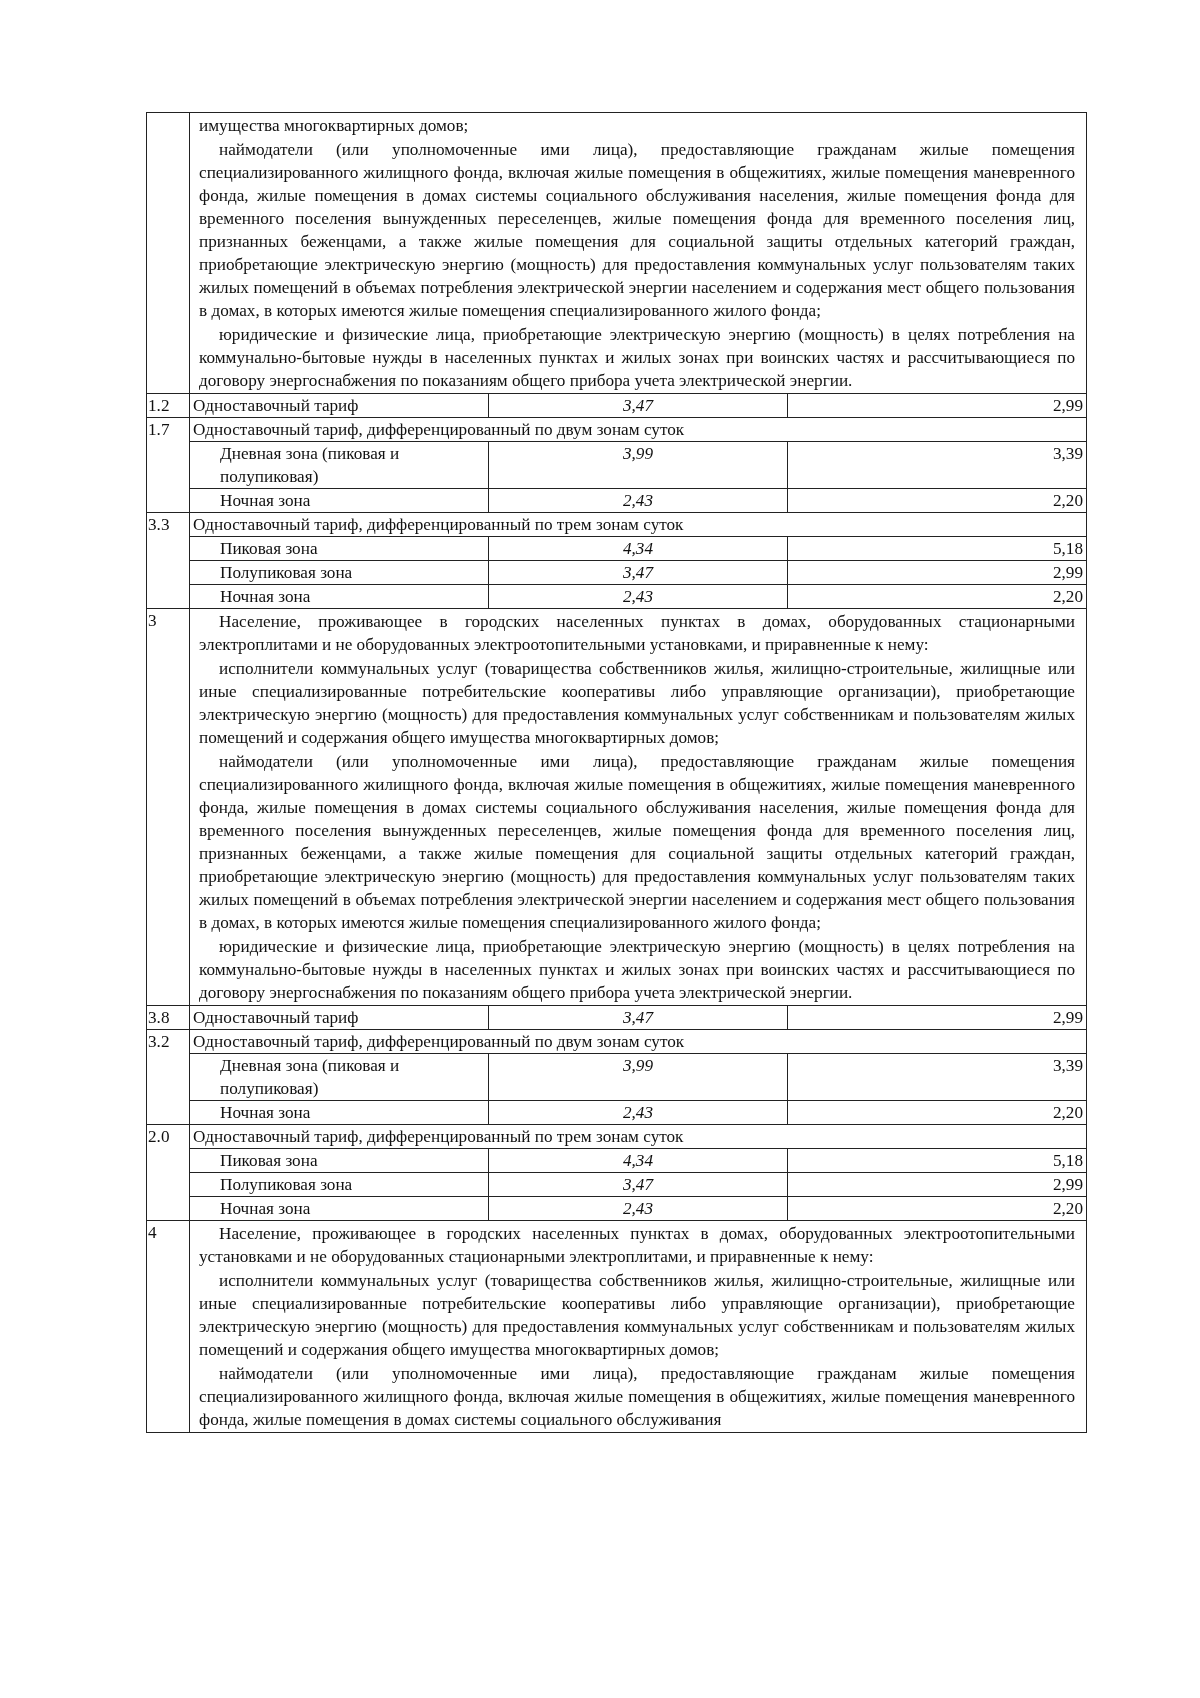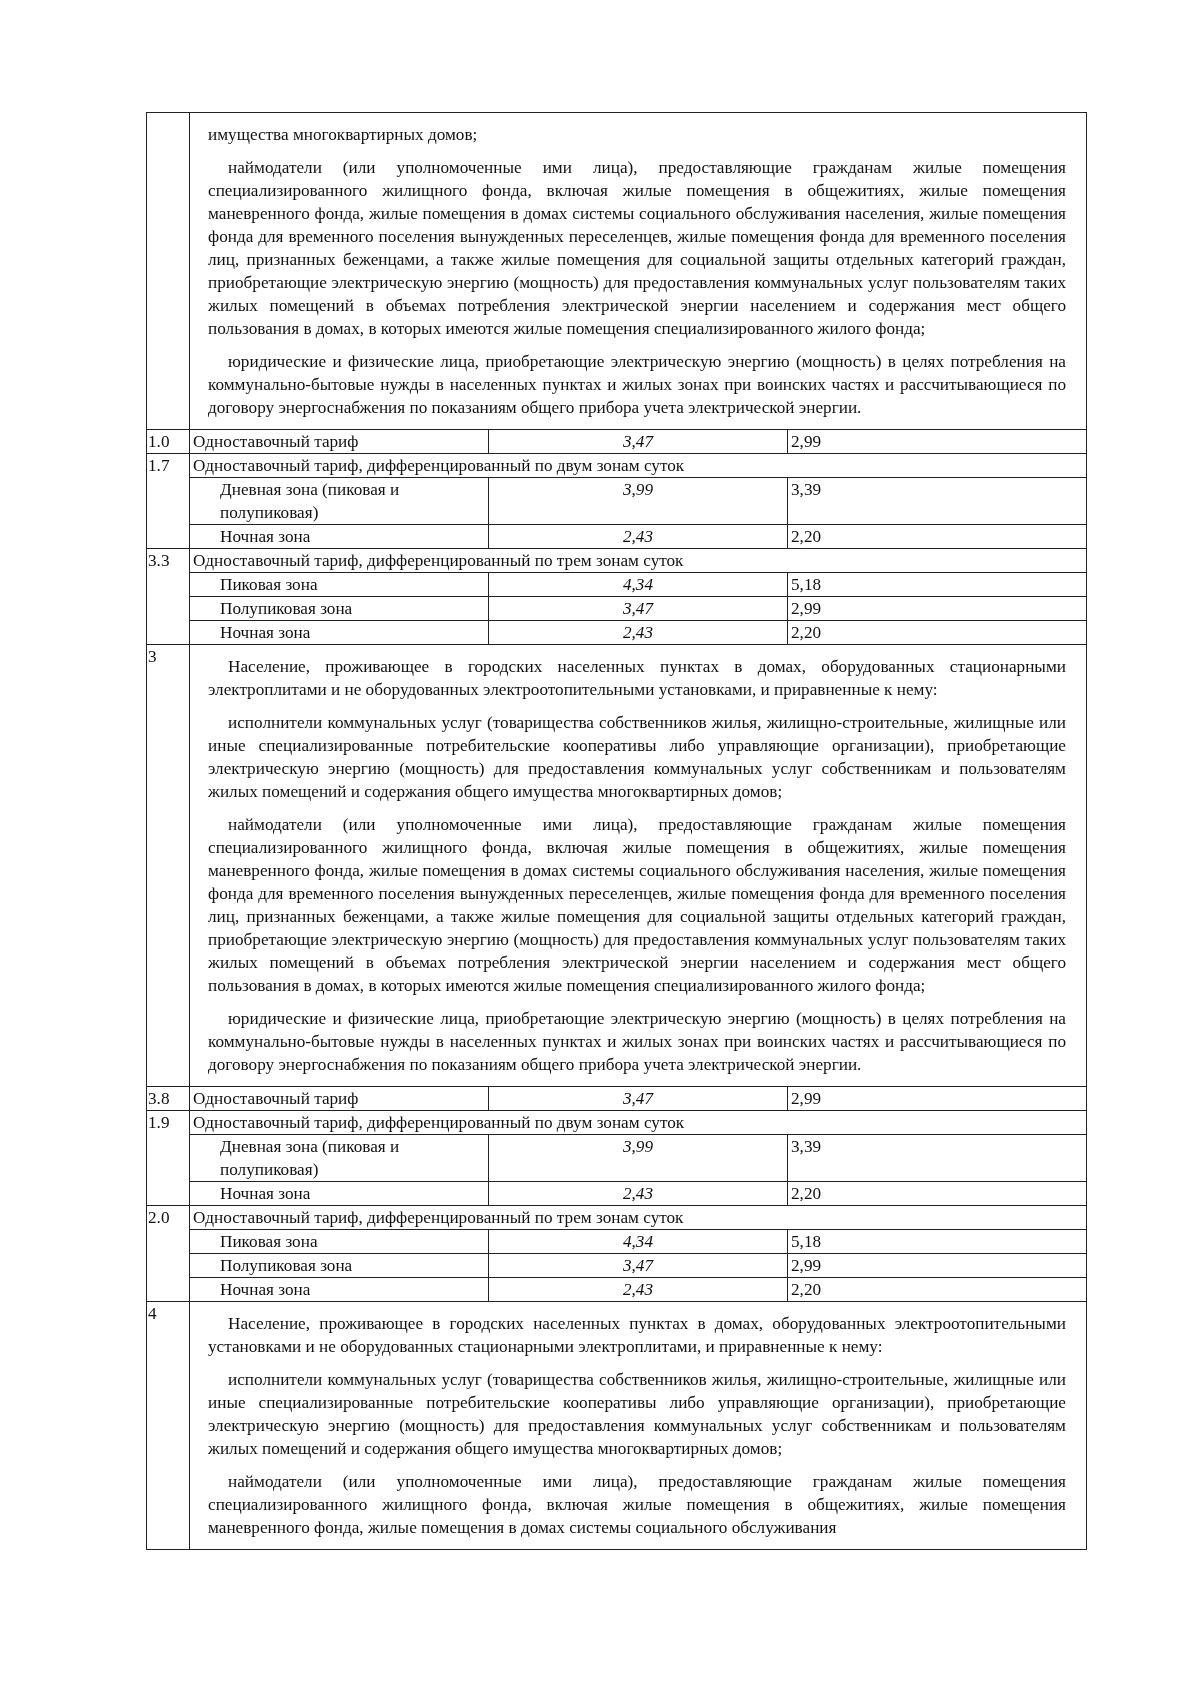--- a/index.html
+++ b/index.html
@@ -4,41 +4,41 @@
 <style>
   html, body { margin: 0; padding: 0; background: #ffffff; }
   body { width: 1200px; height: 1698px; position: relative; font-family: "Liberation Serif", serif; color: #111; }
   #doc { position: absolute; left: 146px; top: 112px; width: 941px; }
   table { border-collapse: collapse; width: 941px; table-layout: fixed; font-size: 17.2px; line-height: 23px; }
   td { border: 1.2px solid #222; padding: 0 3px; vertical-align: top; }
   td.num { width: 38px; padding-left: 1px; }
   td.txt { text-align: justify; padding-left: 8px; padding-right: 10px; }
   td.name { width: 476px; }
   td.v1 { width: 186px; text-align: center; font-style: italic; }
-  td.v2 { text-align: left; }
+  td.v2 { text-align: right; }
   td.indent { padding-left: 30px; margin-top: 48px; }
-  p { margin: 10px; text-indent: 20px; text-align: justify; }
+  p { margin: 1px; text-indent: 20px; text-align: justify; }
   p.noind { text-indent: 0; }
 </style>
 </head>
 <body>
 
 <div id="doc">
   <table>
     <tbody id="tbody">
         <tr>
           <td class="num"></td>
           <td class="txt" colspan="3">
             <p class="noind">имущества многоквартирных домов;</p>
             <p>наймодатели (или уполномоченные ими лица), предоставляющие гражданам жилые помещения специализированного жилищного фонда, включая жилые помещения в общежитиях, жилые помещения маневренного фонда, жилые помещения в домах системы социального обслуживания населения, жилые помещения фонда для временного поселения вынужденных переселенцев, жилые помещения фонда для временного поселения лиц, признанных беженцами, а также жилые помещения для социальной защиты отдельных категорий граждан, приобретающие электрическую энергию (мощность) для предоставления коммунальных услуг пользователям таких жилых помещений в объемах потребления электрической энергии населением и содержания мест общего пользования в домах, в которых имеются жилые помещения специализированного жилого фонда;</p>
             <p>юридические и физические лица, приобретающие электрическую энергию (мощность) в целях потребления на коммунально-бытовые нужды в населенных пунктах и жилых зонах при воинских частях и рассчитывающиеся по договору энергоснабжения по показаниям общего прибора учета электрической энергии.</p>
           </td>
         </tr>
         <tr>
-          <td class="num" rowspan="1">1.0</td>
+          <td class="num" rowspan="1">1.2</td>
           <td class="name">Одноставочный тариф</td>
           <td class="v1">3,47</td>
           <td class="v2">2,99</td>
         </tr>
         <tr>
           <td class="num" rowspan="3">1.7</td>
           <td colspan="3">Одноставочный тариф, дифференцированный по двум зонам суток</td>
         </tr>
         <tr>
           <td class="name indent">Дневная зона (пиковая и полупиковая)</td>
@@ -78,21 +78,21 @@
             <p>юридические и физические лица, приобретающие электрическую энергию (мощность) в целях потребления на коммунально-бытовые нужды в населенных пунктах и жилых зонах при воинских частях и рассчитывающиеся по договору энергоснабжения по показаниям общего прибора учета электрической энергии.</p>
           </td>
         </tr>
         <tr>
           <td class="num" rowspan="1">3.8</td>
           <td class="name">Одноставочный тариф</td>
           <td class="v1">3,47</td>
           <td class="v2">2,99</td>
         </tr>
         <tr>
-          <td class="num" rowspan="3">1.9</td>
+          <td class="num" rowspan="3">3.2</td>
           <td colspan="3">Одноставочный тариф, дифференцированный по двум зонам суток</td>
         </tr>
         <tr>
           <td class="name indent">Дневная зона (пиковая и полупиковая)</td>
           <td class="v1">3,99</td>
           <td class="v2">3,39</td>
         </tr>
         <tr>
           <td class="name indent">Ночная зона</td>
           <td class="v1">2,43</td>

